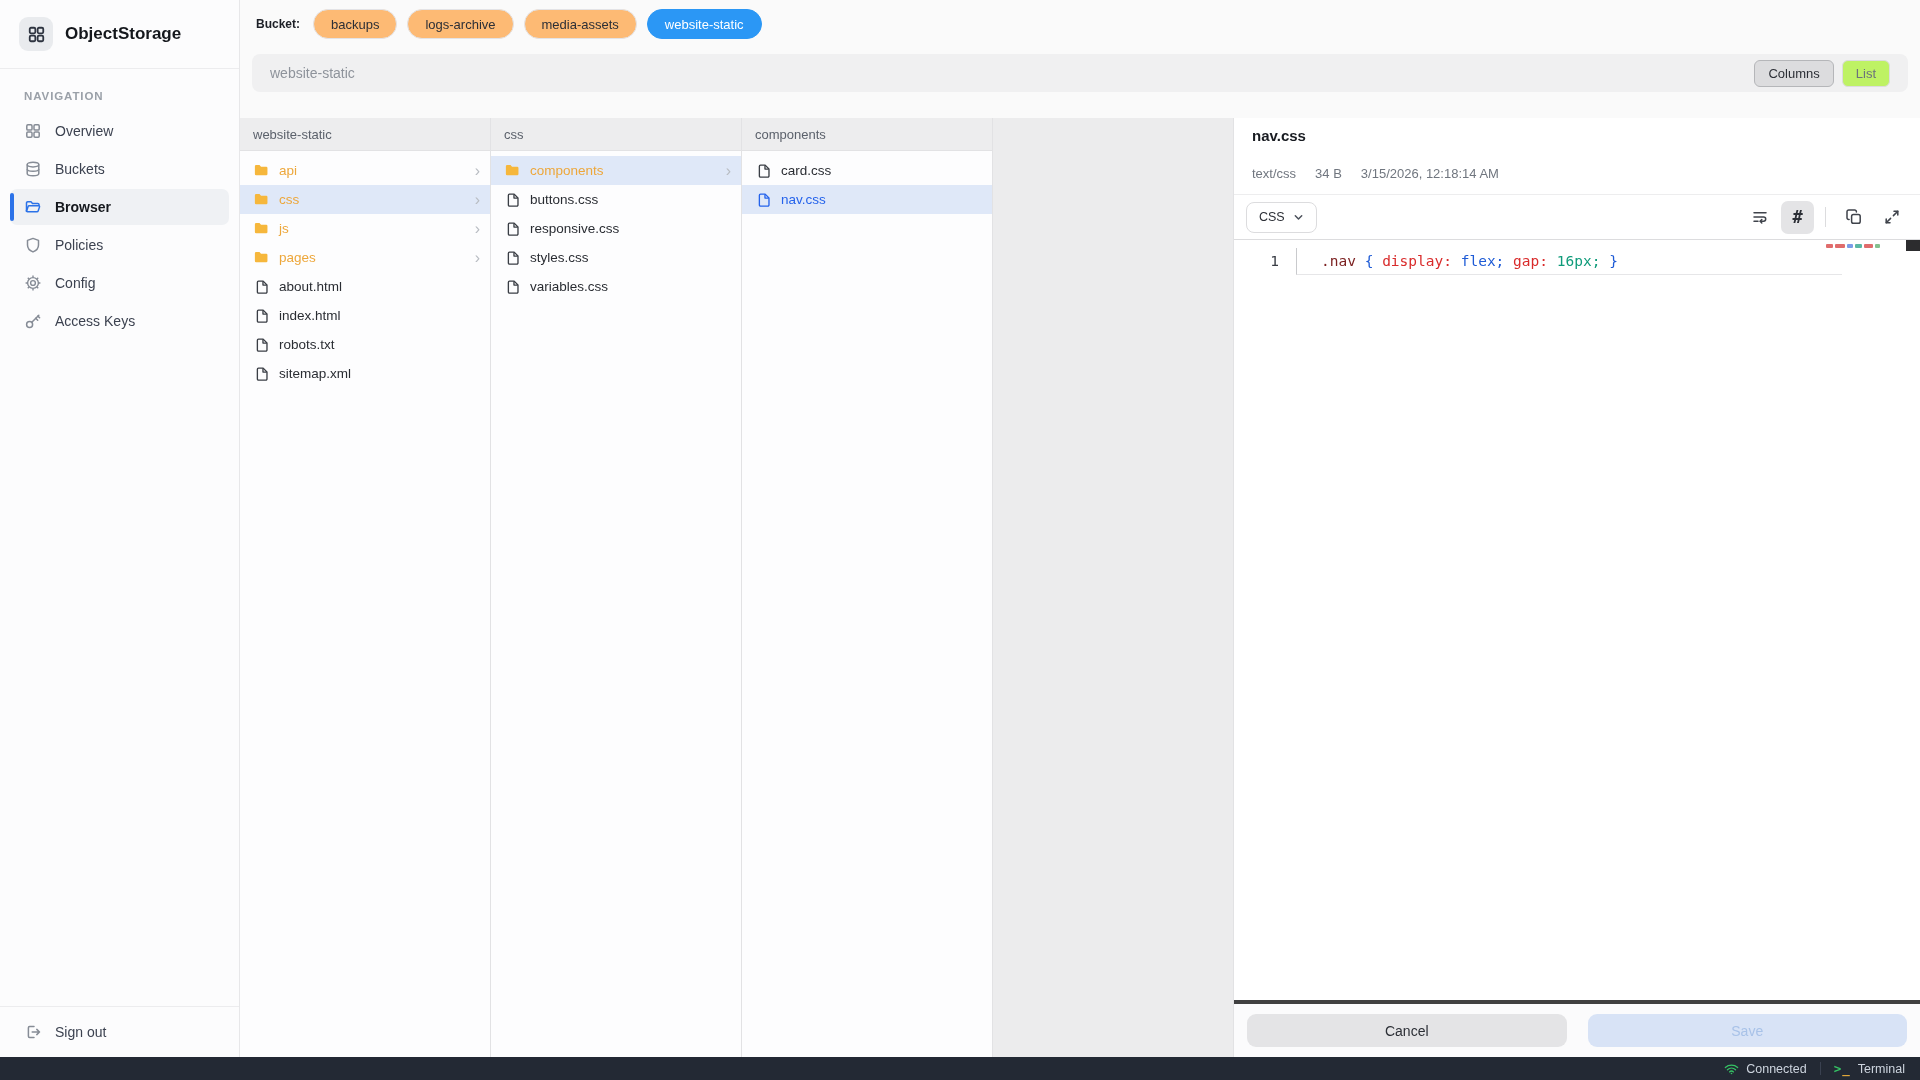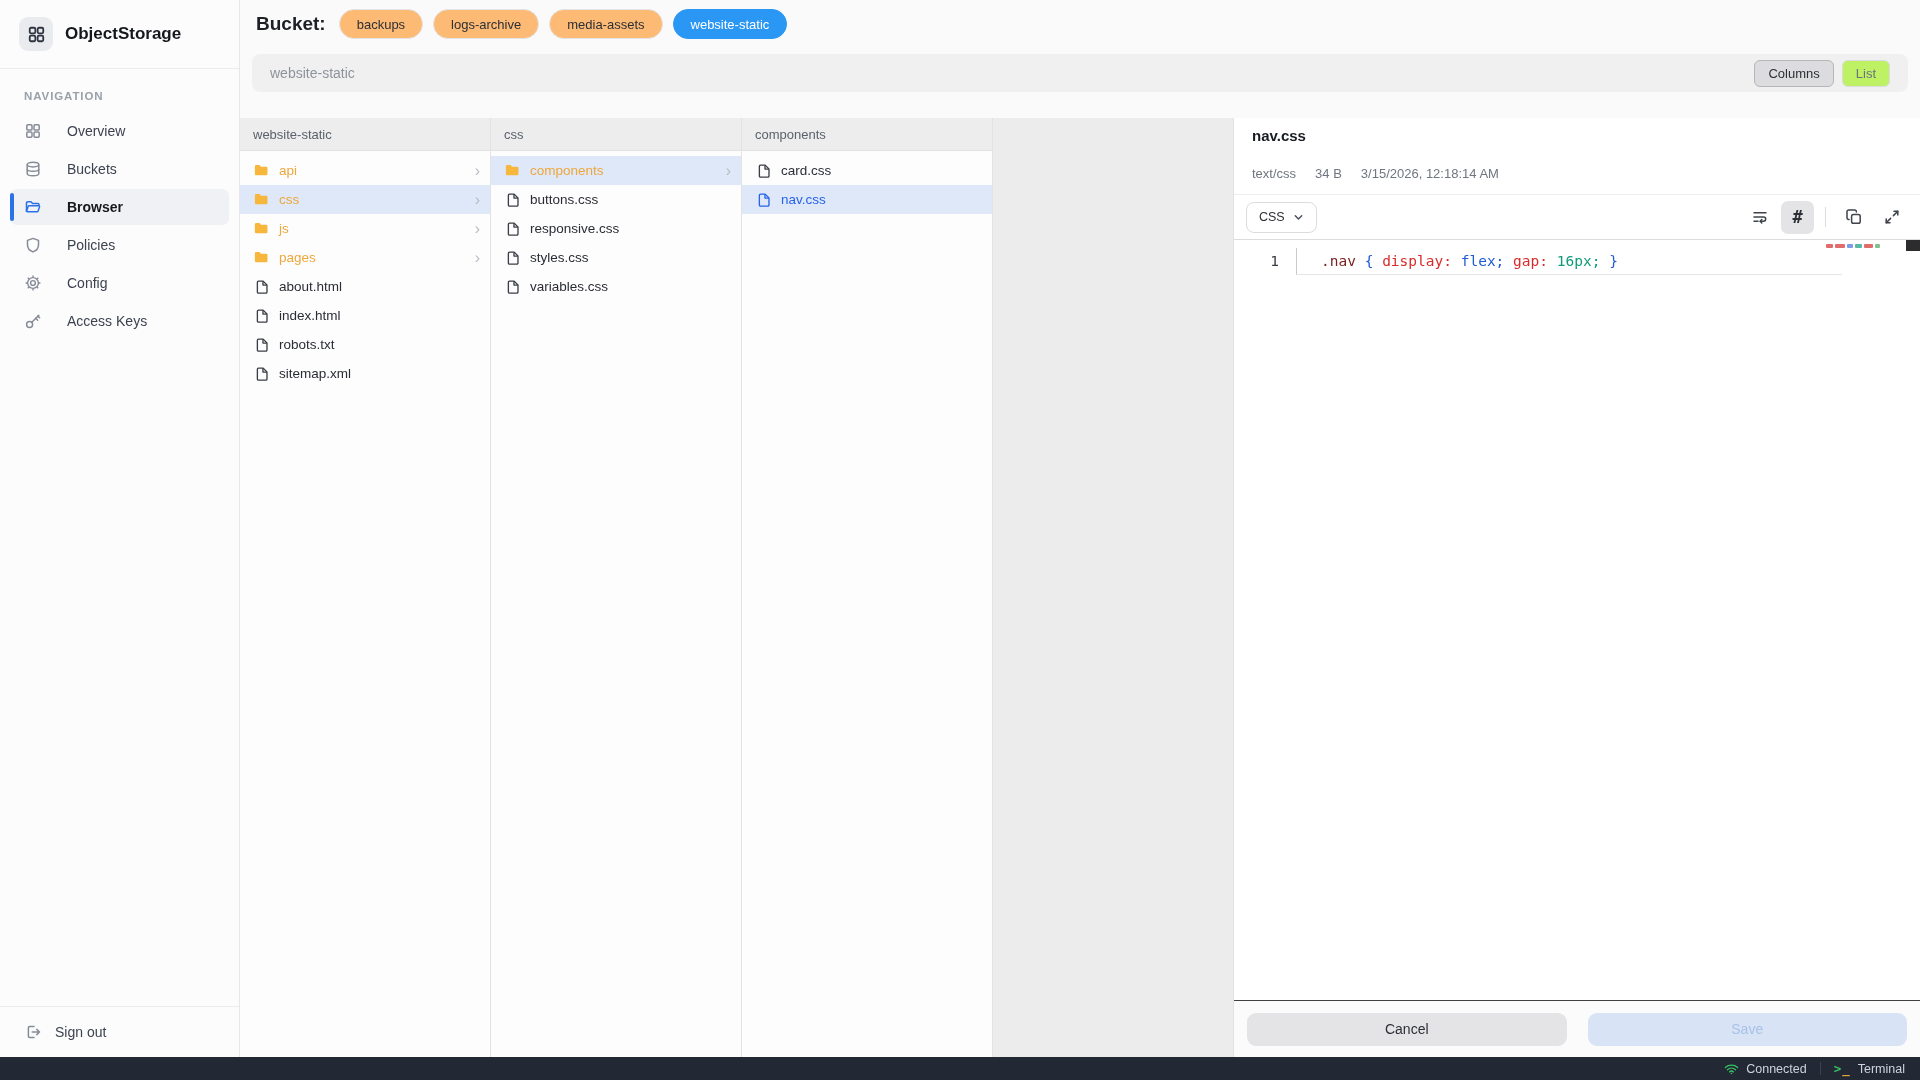--- a/index.html
+++ b/index.html
@@ -9,33 +9,33 @@
 
   .app { display:flex; flex-direction:column; width:1920px; height:1080px; }
   .main-row { display:flex; flex:1; min-height:0; }
 
   
   .sidebar { width:240px; background:#fcfcfd; border-right:1px solid #e7e7e9; display:flex; flex-direction:column; }
   .logo-row { display:flex; align-items:center; gap:12px; padding:17px 19px; border-bottom:1px solid #ececee; }
   .logo-badge { width:34px; height:34px; background:#e9ebee; border-radius:9px; display:flex; align-items:center; justify-content:center; color:#2e3440; }
   .logo-title { font-weight:bold; font-size:17px; color:#14171c; }
   .nav-section-label { font-size:11.5px; font-weight:bold; letter-spacing:.9px; color:#9aa0a8; padding:21px 24px 9px; }
-  .nav-item { display:flex; align-items:center; gap:25px; margin:2px 10px; padding:9px 12px 9px 14px; border-radius:7px; position:relative; color:#3c4250; font-size:14px; cursor:pointer; }
+  .nav-item { display:flex; align-items:center; gap:13px; margin:2px 10px; padding:9px 12px 9px 14px; border-radius:7px; position:relative; color:#3c4250; font-size:14px; cursor:pointer; }
   .nav-item .nav-icon { width:18px; height:18px; color:#868c96; display:flex; align-items:center; justify-content:center; }
   .nav-item.active { background:#eff1f4; font-weight:bold; color:#15181d; }
   .nav-item.active::before { content:""; position:absolute; left:0; top:4px; bottom:4px; width:4px; border-radius:2px; background:#2b72e8; }
   .nav-item.active .nav-icon { color:#2b72e8; }
   .sidebar-spacer { flex:1; }
   .signout-row { display:flex; align-items:center; gap:13px; padding:16px 24px; border-top:1px solid #ececee; color:#3c4250; font-size:14px; cursor:pointer; }
   .signout-row .nav-icon { width:18px; height:18px; color:#868c96; display:flex; }
 
   
   .main { flex:1; display:flex; flex-direction:column; min-width:0; }
   .topbar { height:48px; display:flex; align-items:center; gap:11px; padding:0 16px; }
-  .bucket-label { font-weight:bold; font-size:19px; color:#1c1f26; margin-right:2px; }
+  .bucket-label { font-weight:bold; font-size:12px; color:#1c1f26; margin-right:2px; }
   .pill { height:30px; padding:0 17px; border-radius:16px; background:#fdba74; border:1px solid #e3e3e6; font-size:13px; color:#2c2f36; display:inline-flex; align-items:center; }
   .pill.selected { background:#2b97f5; border-color:#2b97f5; color:#fff; }
 
   .breadcrumb-bar { margin:6px 12px 0; background:#f0f0f1; border-radius:8px; height:38px; display:flex; align-items:center; padding:0 18px 0 18px; }
   .crumb-text { color:#8e939b; font-size:14px; flex:1; }
   .view-btn { height:27px; padding:0 13px; font-size:13px; border-radius:6px; margin-left:8px; }
   .view-btn.active { background:#dcdcde; border:1px solid #b5b6b9; color:#2c2f36; }
   .view-btn.inactive { background:#bef264; border:1px solid #dcdcde; color:#6c727c; }
 
   
@@ -73,21 +73,21 @@
   .tk-sel   { color:#7c2121; }
   .tk-brace { color:#1e5bd6; }
   .tk-prop  { color:#d92b2b; }
   .tk-val   { color:#1e5bd6; }
   .tk-num   { color:#0f9b7a; }
   .tk-plain { color:#333; }
   .minimap { position:absolute; top:4px; right:40px; display:flex; gap:2px; align-items:center; }
   .minimap i { display:block; height:4px; border-radius:1px; }
   .scroll-thumb { position:absolute; top:0; right:0; width:14px; height:11px; background:#2c2c2e; }
 
-  .detail-footer { height:57px; border-top:1px solid #404040; background:#fbfbfc; display:flex; align-items:center; gap:21px; padding:0 13px; }
+  .detail-footer { height:57px; border-top:4px solid #404040; background:#fbfbfc; display:flex; align-items:center; gap:21px; padding:0 13px; }
   .btn { flex:1; height:33px; border-radius:9px; font-size:14px; border:none; }
   .btn-cancel { background:#e4e4e6; color:#2c2f36; }
   .btn-save { background:#d8e3f6; color:#a8c2e8; cursor:default; }
 
   
   .statusbar { height:23px; background:#232934; display:flex; align-items:center; justify-content:flex-end; padding:0 15px; gap:13px; }
   .status-item { display:flex; align-items:center; gap:7px; color:#cdd4de; font-size:12.5px; }
   .status-divider { width:1px; height:13px; background:#3a4150; }
   .wifi-icon { color:#35c264; display:flex; }
   .term-glyph { font-family:"DejaVu Sans Mono",monospace; font-weight:bold; font-size:12.5px; color:#35c264; letter-spacing:1px; }

